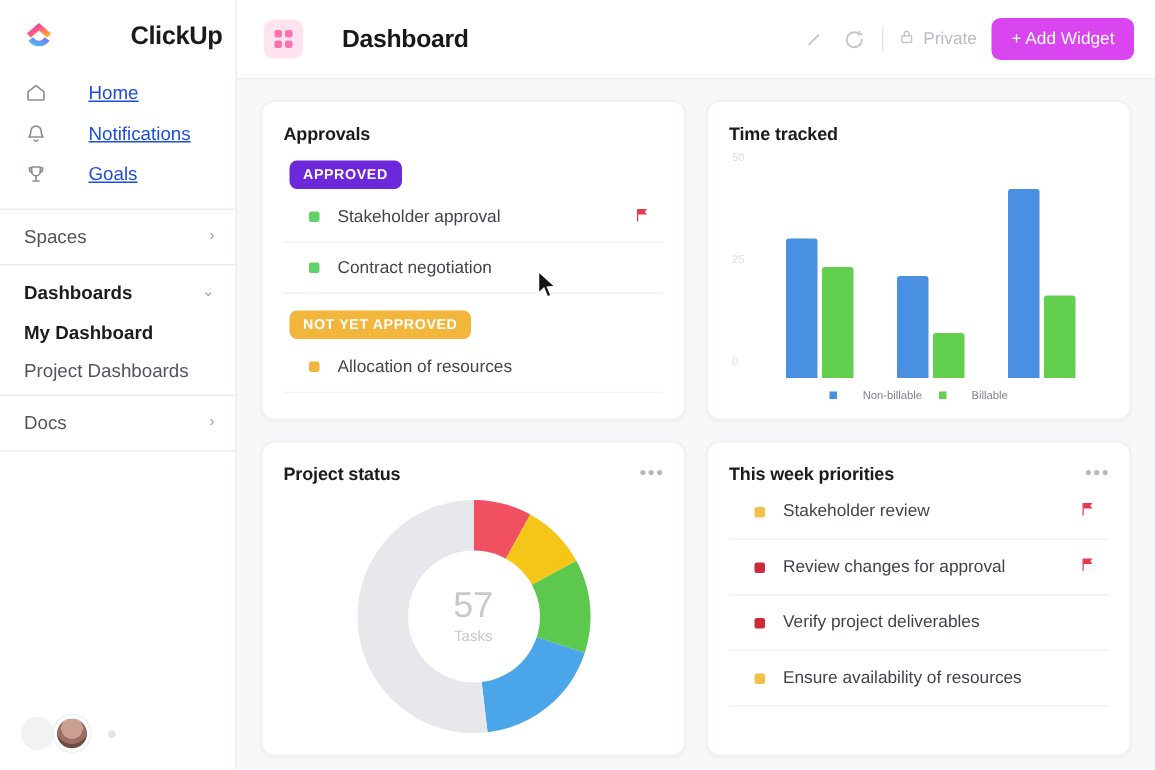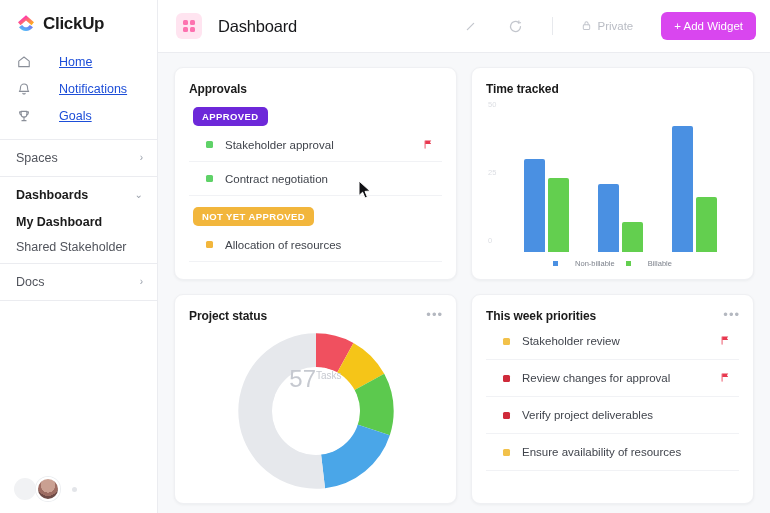--- a/index.html
+++ b/index.html
@@ -18,21 +18,21 @@
     border-right: 1px solid #ebecf0;
     display: flex; flex-direction: column;
     position: relative;
   }
   .brand {
     display: flex; align-items: center; gap: 7px;
     padding: 14px 0 12px 16px;
   }
   .brand-logo { width: 20px; height: 20px; position: relative; flex: none; }
   .brand-name {
-    font-size: 17px; font-weight: bold; color: #1b1b1b; letter-spacing: -0.3px;
+    font-size: 17px; font-weight: bold; color: #1b1b1b; letter-spacing: -0.3px; margin-left: 44px;
   }
   .nav-group { padding: 2px 0 6px 0; }
   .nav-item {
     display: flex; align-items: center; gap: 28px;
     height: 27px; padding: 0 14px 0 16px;
     font-size: 12.5px; color: #1d4ed8; cursor: pointer; text-decoration: underline;
   }
   .nav-item .ico { width: 15px; height: 15px; flex: none; display: flex; align-items: center; justify-content: center; }
   .divider { height: 1px; background: #ebecf0; margin: 4px 0; }
 
@@ -69,22 +69,22 @@
   .topbar {
     height: 53px; background: #ffffff; border-bottom: 1px solid #ebecf0;
     display: flex; align-items: center; padding: 0 14px 0 18px; flex: none;
   }
   .db-icon {
     width: 26px; height: 26px; border-radius: 6px; background: #ffe4f0;
     display: flex; align-items: center; justify-content: center; flex: none;
   }
   .db-icon .grid { display: grid; grid-template-columns: 5px 5px; grid-template-rows: 5px 5px; gap: 2.5px; }
   .db-icon .grid i { background: #fd71af; border-radius: 1.5px; display: block; }
-  .page-title { font-size: 16.5px; font-weight: normal; color: #17181b; margin-left: 16px; letter-spacing: -0.2px; }
-  .top-right { margin-left: auto; display: flex; align-items: center; gap: 28px; }
+  .page-title { font-size: 16.5px; font-weight: bold; color: #17181b; margin-left: 26px; letter-spacing: -0.2px; }
+  .top-right { margin-left: auto; display: flex; align-items: center; gap: 10px; }
   .ticon { width: 17px; height: 17px; color: #b9bcc4; cursor: pointer; display: flex; align-items: center; justify-content: center; }
   .vbar { width: 1px; height: 18px; background: #e7e9ed; }
   .private { display: flex; align-items: center; gap: 5px; color: #b9bcc4; font-size: 11.5px; cursor: pointer; }
   .add-widget {
     background: #d946ef; color: #ffffff; font-size: 11.5px; font-weight: normal;
     border: none; border-radius: 6px; padding: 8px 13px; cursor: pointer;
     white-space: nowrap;
   }
 
   .canvas {
@@ -123,21 +123,21 @@
   .legend { display: flex; align-items: center; justify-content: center; gap: 11px; margin-top: 7px; }
   .lg { display: flex; align-items: center; gap: 17px; font-size: 7.5px; color: #7d828c; }
   .lg i { width: 5px; height: 5px; display: block; }
 
   
   .donut-wrap { display: flex; align-items: center; justify-content: center; height: 172px; margin-top: 2px; }
   .donut { position: relative; width: 160px; height: 160px; }
   .donut-hole {
     position: absolute; left: 50%; top: 50%; transform: translate(-50%,-50%);
     width: 88px; height: 88px; border-radius: 50%; background: #ffffff;
-    display: flex; flex-direction: row; justify-content: center;
+    display: flex; flex-direction: column; align-items: center; justify-content: center;
   }
   .donut-num { font-size: 24px; color: #c6c9d0; font-weight: normal; line-height: 1; }
   .donut-sub { font-size: 10px; color: #c6c9d0; margin-top: 3px; }
 
   
   .pri-row {
     display: flex; align-items: center; height: 37px;
     border-bottom: 1px solid #f1f2f5; padding-left: 17px; cursor: pointer;
   }
   .pri-row:first-of-type { margin-top: 10px; }
@@ -213,21 +213,21 @@
     <div class="divider"></div>
 
     <div class="sec-row bold">
       <span class="lbl">Dashboards</span>
       <span class="chev">⌄</span>
     </div>
     <div class="sub-item active">
       <span>My Dashboard</span>
     </div>
     <div class="sub-item plain">
-      <span>Shared Stakeholder</span>
+      <span>Project Dashboards</span>
     </div>
 
     <div class="divider"></div>
 
     <div class="sec-row">
       <span class="lbl">Docs</span>
       <span class="chev">›</span>
     </div>
 
     <div class="divider"></div>

